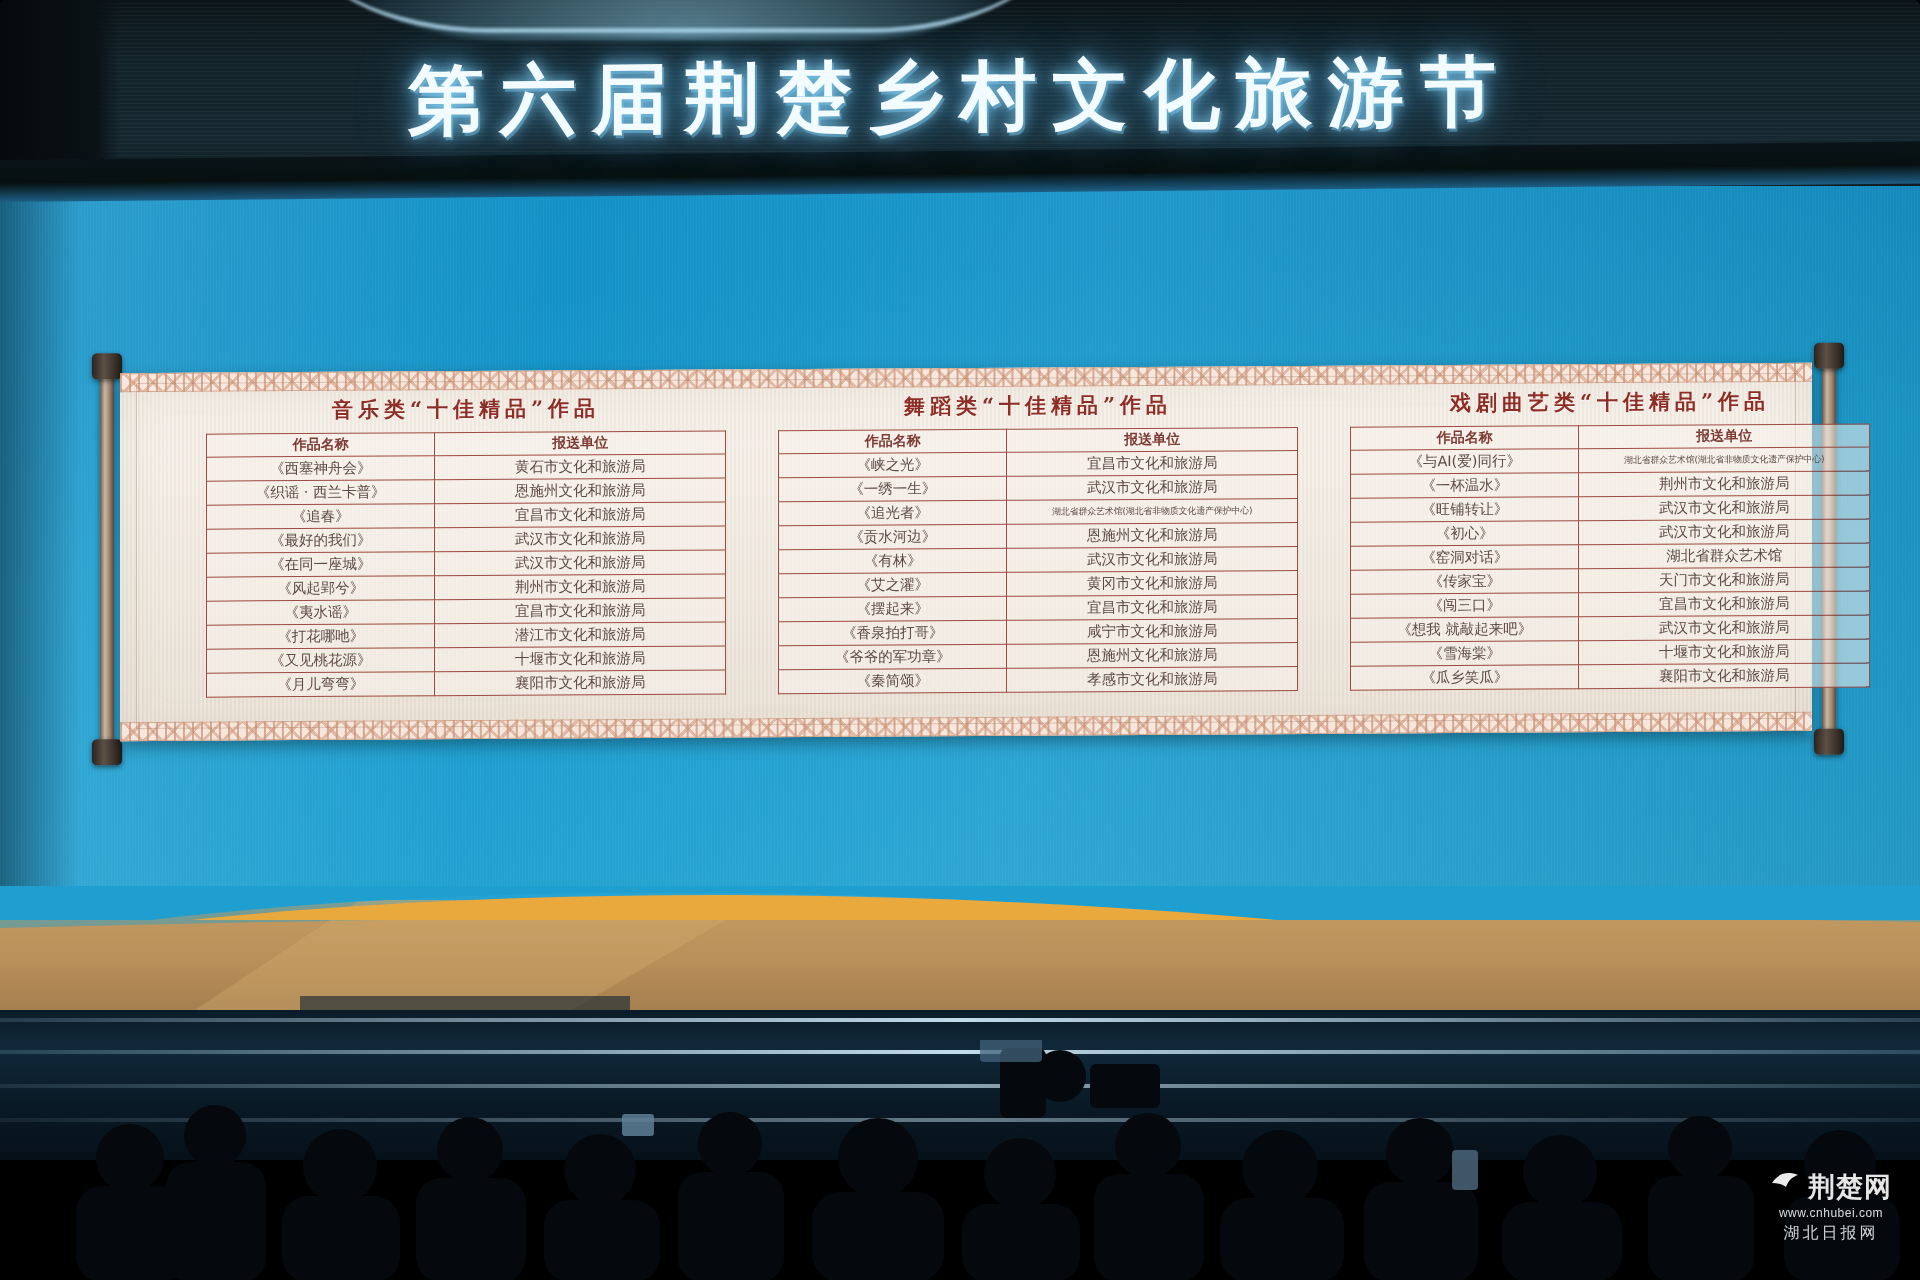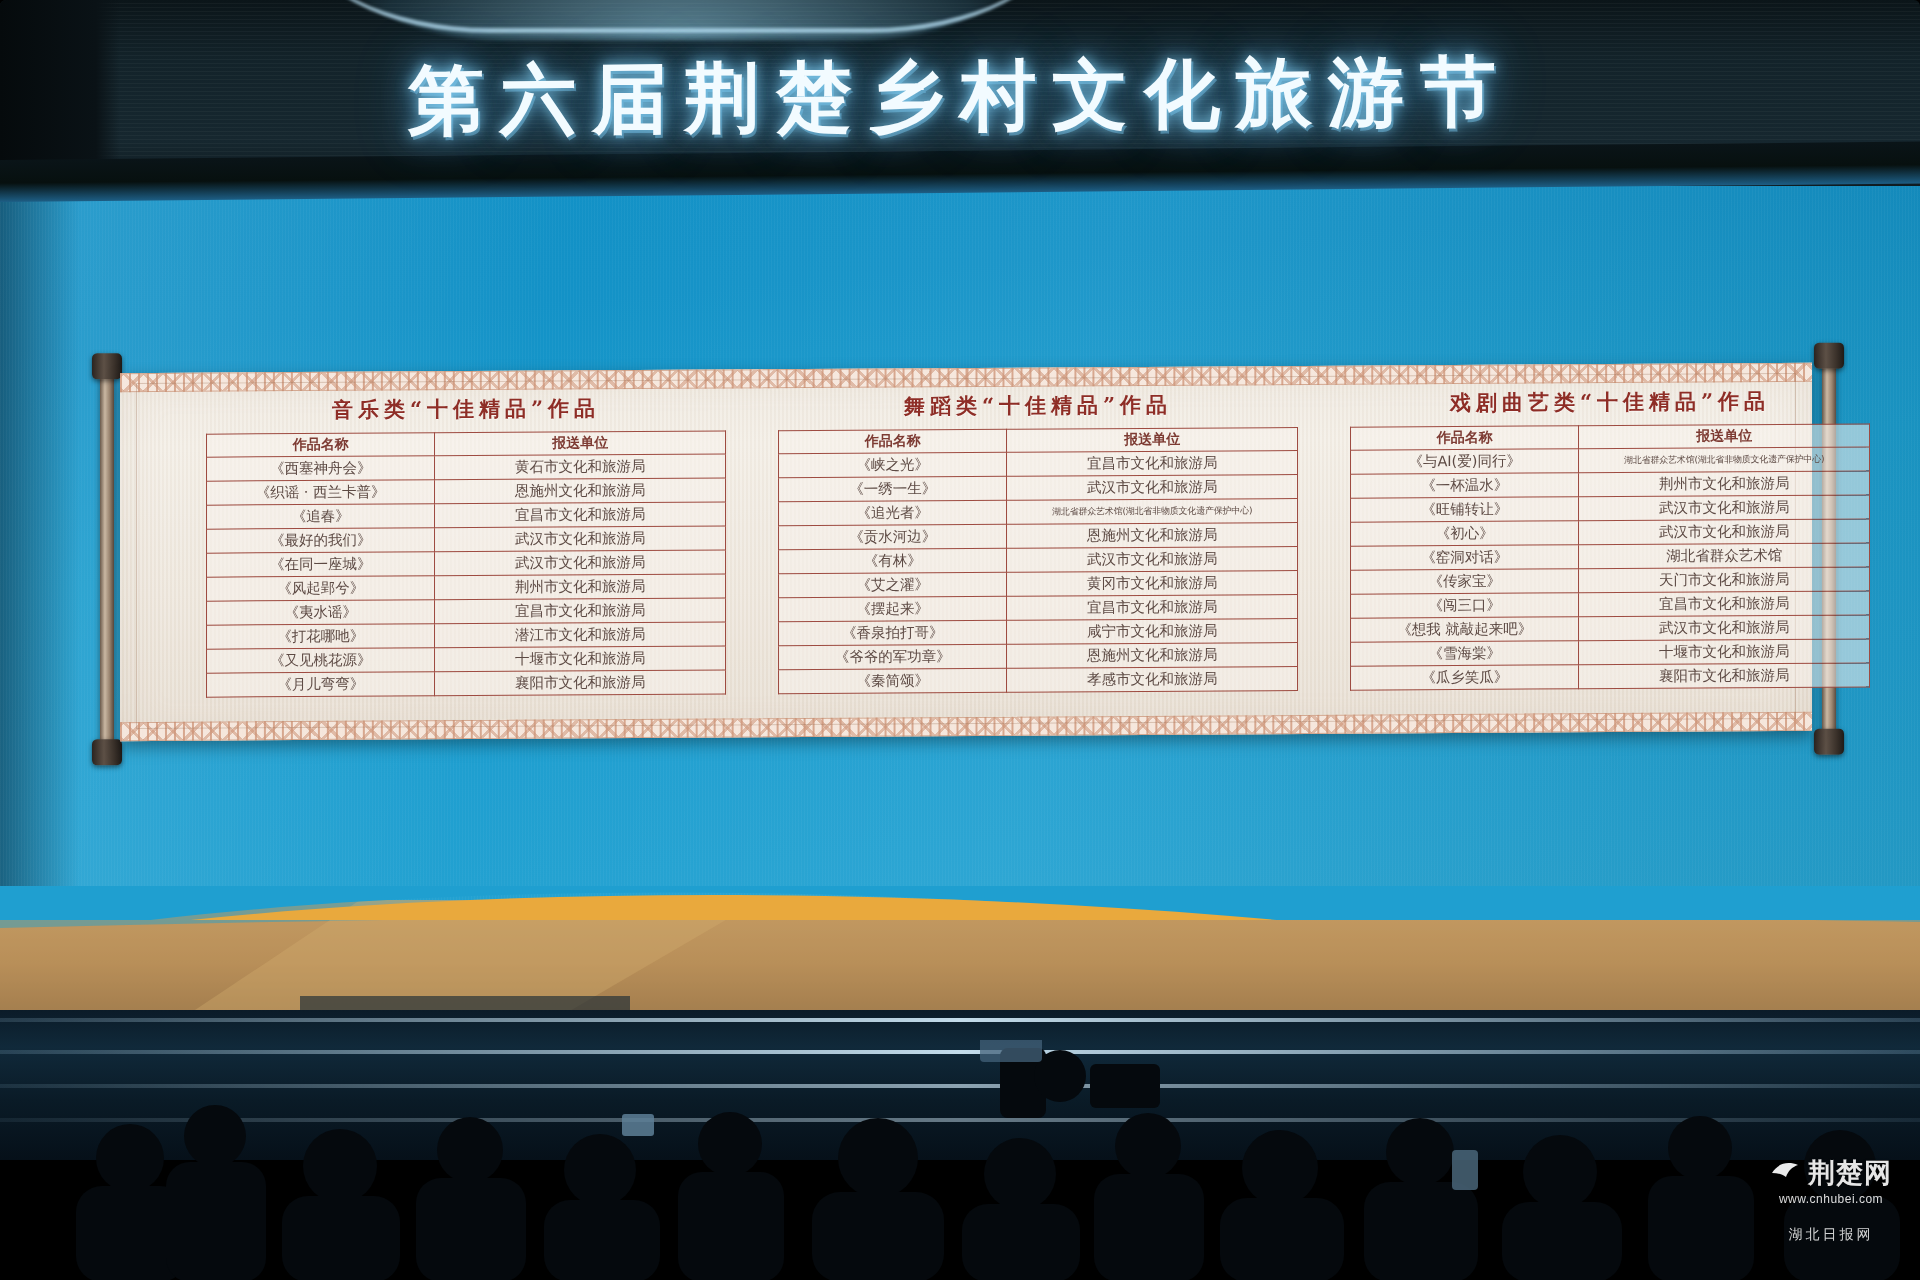--- a/index.html
+++ b/index.html
@@ -119,26 +119,26 @@
     background:linear-gradient(180deg,#c9a06a 0%,#b98f5c 45%,#8e6c46 100%);}
   .stage-front{position:absolute;left:0;top:1010px;width:1920px;height:150px;
     background:linear-gradient(180deg,#0b1b28 0%,#10293a 25%,#0a1b27 60%,#061019 100%);}
   .stage-line{position:absolute;left:0;width:1920px;height:4px;
     background:linear-gradient(90deg,rgba(180,225,250,.15),rgba(215,240,255,.9),rgba(170,215,245,.2));
     filter:blur(.6px);}
   .silhouette{position:absolute;left:0;top:1040px;width:1920px;height:240px;}
 
   .watermark{position:absolute;right:28px;bottom:36px;z-index:30;text-align:center;
     color:rgba(255,255,255,.9);}
-  .wm-row{display:flex;align-items:center;gap:8px;justify-content:center;}
+  .wm-row{display:flex;align-items:flex-start;gap:8px;justify-content:center;}
   .wm-brand{font-size:27px;font-weight:700;letter-spacing:1px;
     font-family:"DejaVu Sans","Liberation Sans",sans-serif;
     text-shadow:0 1px 3px rgba(0,0,0,.6);}
   .wm-url{font-size:12px;letter-spacing:.5px;margin-top:1px;opacity:.95;}
-  .wm-sub{font-size:14px;letter-spacing:3px;margin-top:20px;opacity:.9;}
+  .wm-sub{font-size:16px;letter-spacing:3px;margin-top:3px;opacity:.9;}
 </style>
 </head>
 <body>
 
 <div id="stage">
 
   <div class="led-band">
     <div class="led-top-arc"></div>
     <div class="led-top-arc2"></div>
     <div class="led-left-dark"></div>

